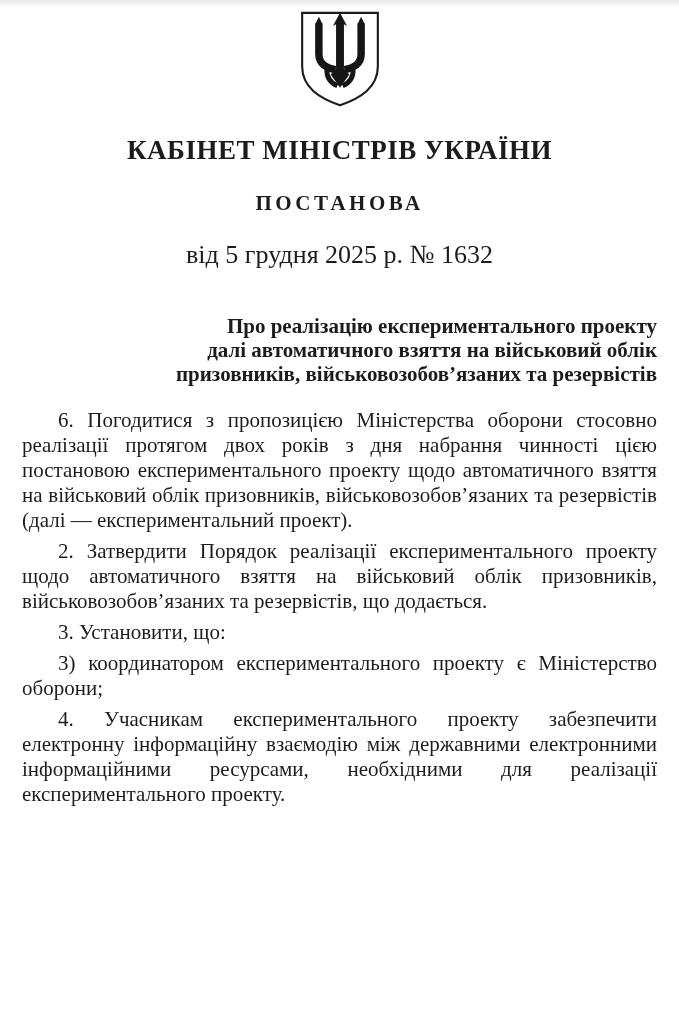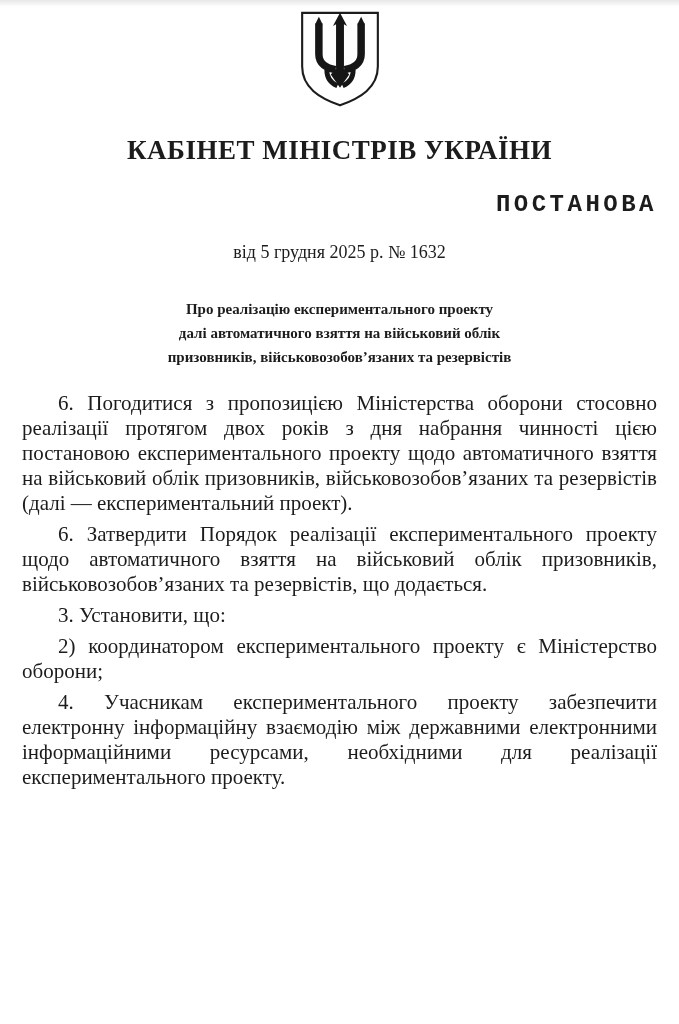--- a/index.html
+++ b/index.html
@@ -28,43 +28,42 @@
   }
   .org-name {
     text-align: center;
     font-weight: bold;
     font-size: 27px;
     letter-spacing: 0.5px;
     margin-top: 26px;
     white-space: nowrap;
   }
   .doc-type {
-    text-align: right;
+    text-align: center;
     font-weight: bold;
-    font-size: 24px;
+    font-size: 21px;
     letter-spacing: 3.5px;
     margin-top: 25px;
-    font-family: Liberation Mono, monospace;
   }
   .date-line {
     text-align: center;
-    font-size: 18px;
+    font-size: 26px;
     margin-top: 24px;
   }
   .city-line {
     text-align: center;
     font-size: 21px;
     margin-top: 22px;
   }
   .doc-title {
-    text-align: center;
+    text-align: right;
     font-weight: bold;
-    font-size: 15px;
+    font-size: 21px;
     line-height: 24px;
-    margin-top: 34px;
+    margin-top: 44px;
   }
   .body-text {
     margin-top: 22px;
     font-size: 21px;
     line-height: 25px;
     text-align: justify;
   }
   .body-text p {
     margin: 0 0 6px 0;
     text-indent: 36px;
@@ -109,19 +108,19 @@
 
   <div class="doc-title">
     <div>Про реалізацію експериментального проекту</div>
     <div>далі автоматичного взяття на військовий облік</div>
     <div>призовників, військовозобов’язаних та резервістів</div>
   </div>
 
   <div class="body-text">
 
     <p>6. Погодитися з пропозицією Міністерства оборони стосовно реалізації протягом двох років з дня набрання чинності цією постановою експериментального проекту щодо автоматичного взяття на військовий облік призовників, військовозобов’язаних та резервістів (далі — експериментальний проект).</p>
-    <p>6. Затвердити Порядок реалізації експериментального проекту щодо автоматичного взяття на військовий облік призовників, військовозобов’язаних та резервістів, що додається.</p>
+    <p>2. Затвердити Порядок реалізації експериментального проекту щодо автоматичного взяття на військовий облік призовників, військовозобов’язаних та резервістів, що додається.</p>
     <p>3. Установити, що:</p>
-    <p>2) координатором експериментального проекту є Міністерство оборони;</p>
+    <p>3) координатором експериментального проекту є Міністерство оборони;</p>
     <p>4. Учасникам експериментального проекту забезпечити електронну інформаційну взаємодію між державними електронними інформаційними ресурсами, необхідними для реалізації експериментального проекту.</p>
   </div>
 
 </div>
 
 </body></html>

